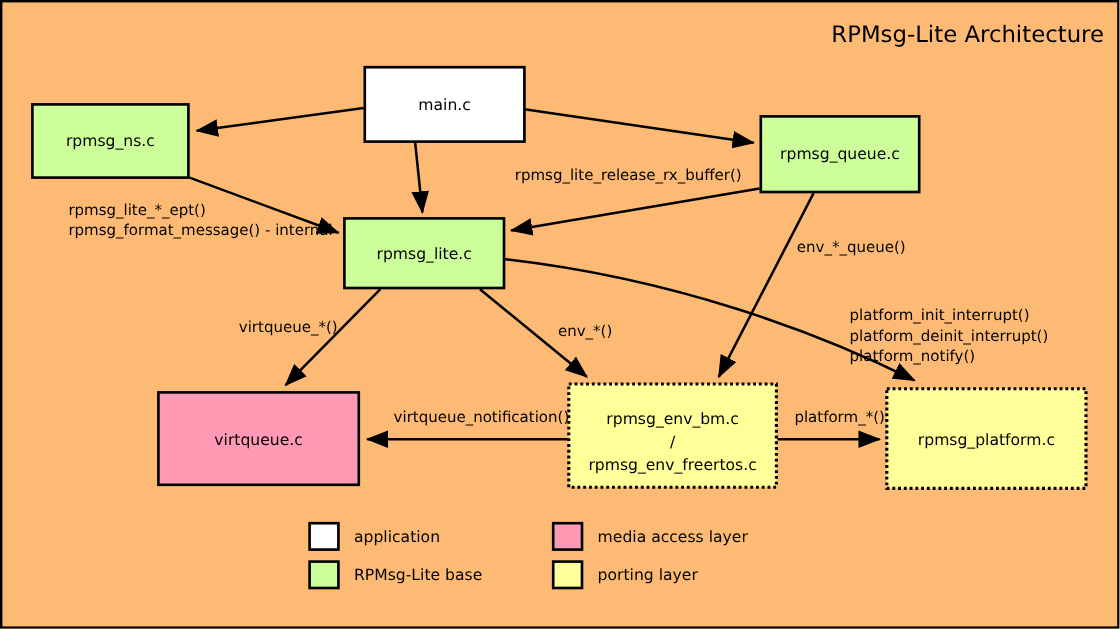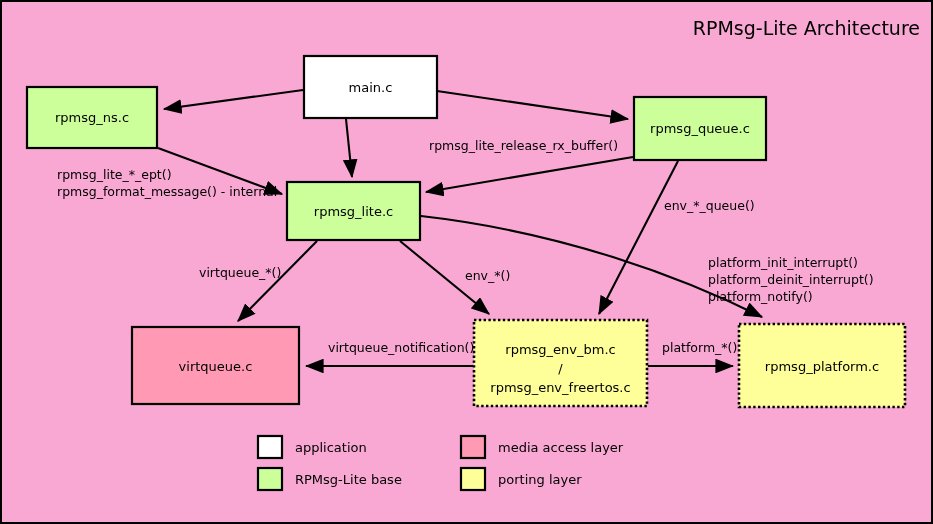--- a/index.html
+++ b/index.html
@@ -10,21 +10,21 @@
   body {
     width: 933px;
     height: 524px;
     font-family: "DejaVu Sans", "Liberation Sans", sans-serif;
     overflow: hidden;
   }
   #canvas {
     position: relative;
     width: 933px;
     height: 524px;
-    background: #f9a8d4;
+    background: #fdba74;
     box-sizing: border-box;
     border: 2px solid #000000;
   }
   #diagram-svg {
     position: absolute;
     left: 0;
     top: 0;
     width: 933px;
     height: 524px;
   }

